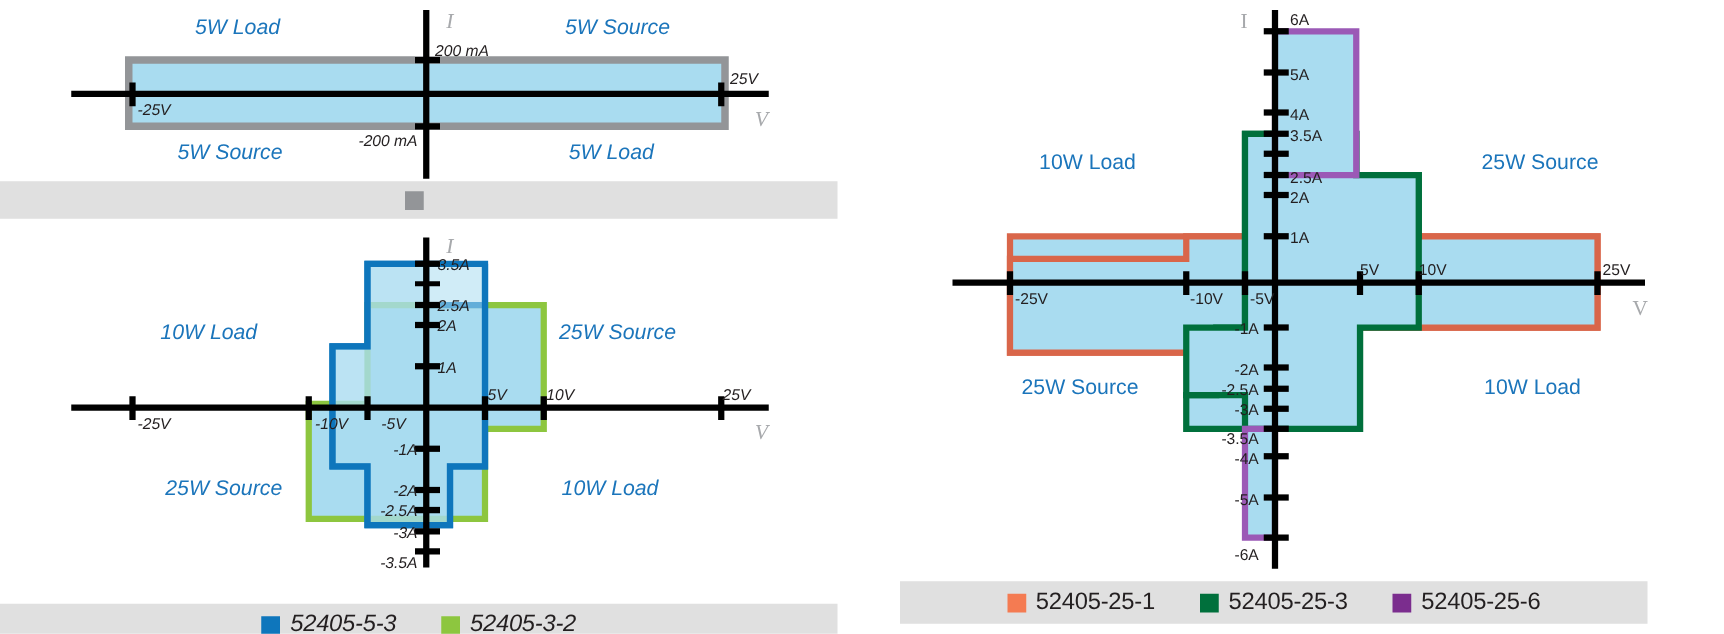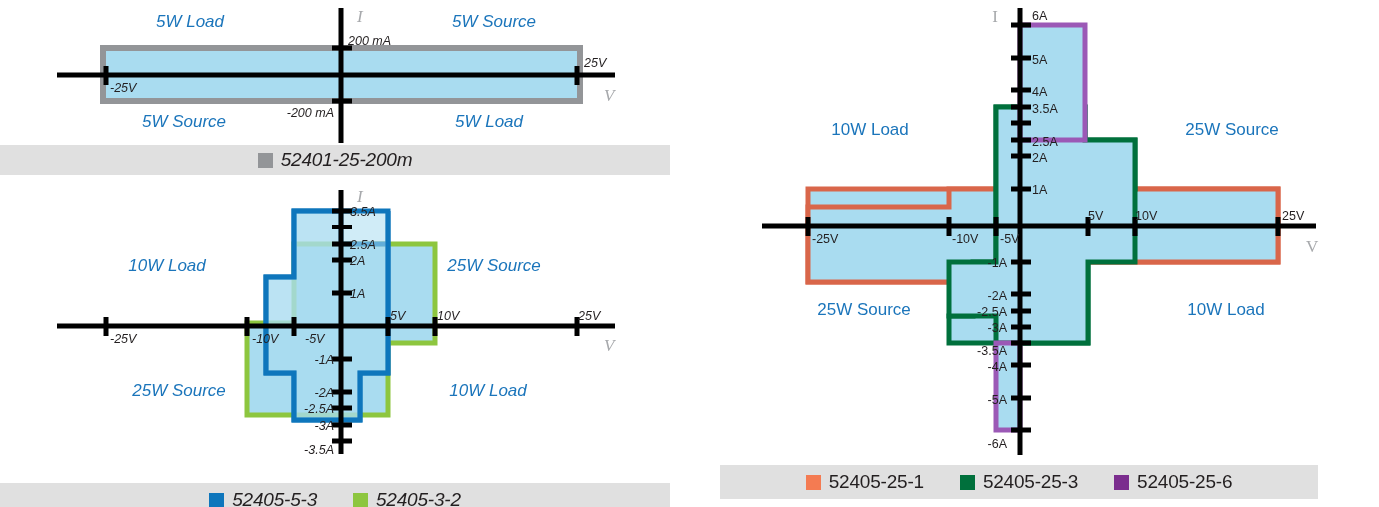--- a/index.html
+++ b/index.html
@@ -57,21 +57,20 @@
 
     <text class="tick-label" text-anchor="start" x="348" y="45">200 mA</text>
     <text class="tick-label" text-anchor="end" x="334" y="117">-200 mA</text>
     <text class="tick-label" text-anchor="start" x="110" y="92">-25V</text>
     <text class="tick-label" text-anchor="start" x="584" y="67">25V</text>
   </svg>
 
   <div class="legend-bar" style="left:0px;top:145px;width:670px;height:30px;">
     <div class="legend-entry">
       <span class="legend-swatch" style="background:#939598;"></span>
-      <span class="legend-label">52401-25-200m</span>
     </div>
   </div>
 
   <svg class="chart-svg" id="svg-chart-1" width="680" height="275" style="position:absolute;left:0;top:182;">
 
     <g>
       <polygon points="294,62 435,62 435,161 388,161 388,233 247,233 247,141 294,141" fill="#a9dcf0" stroke="#8dc63f" stroke-width="5"></polygon>
     </g>
 
     <g>

